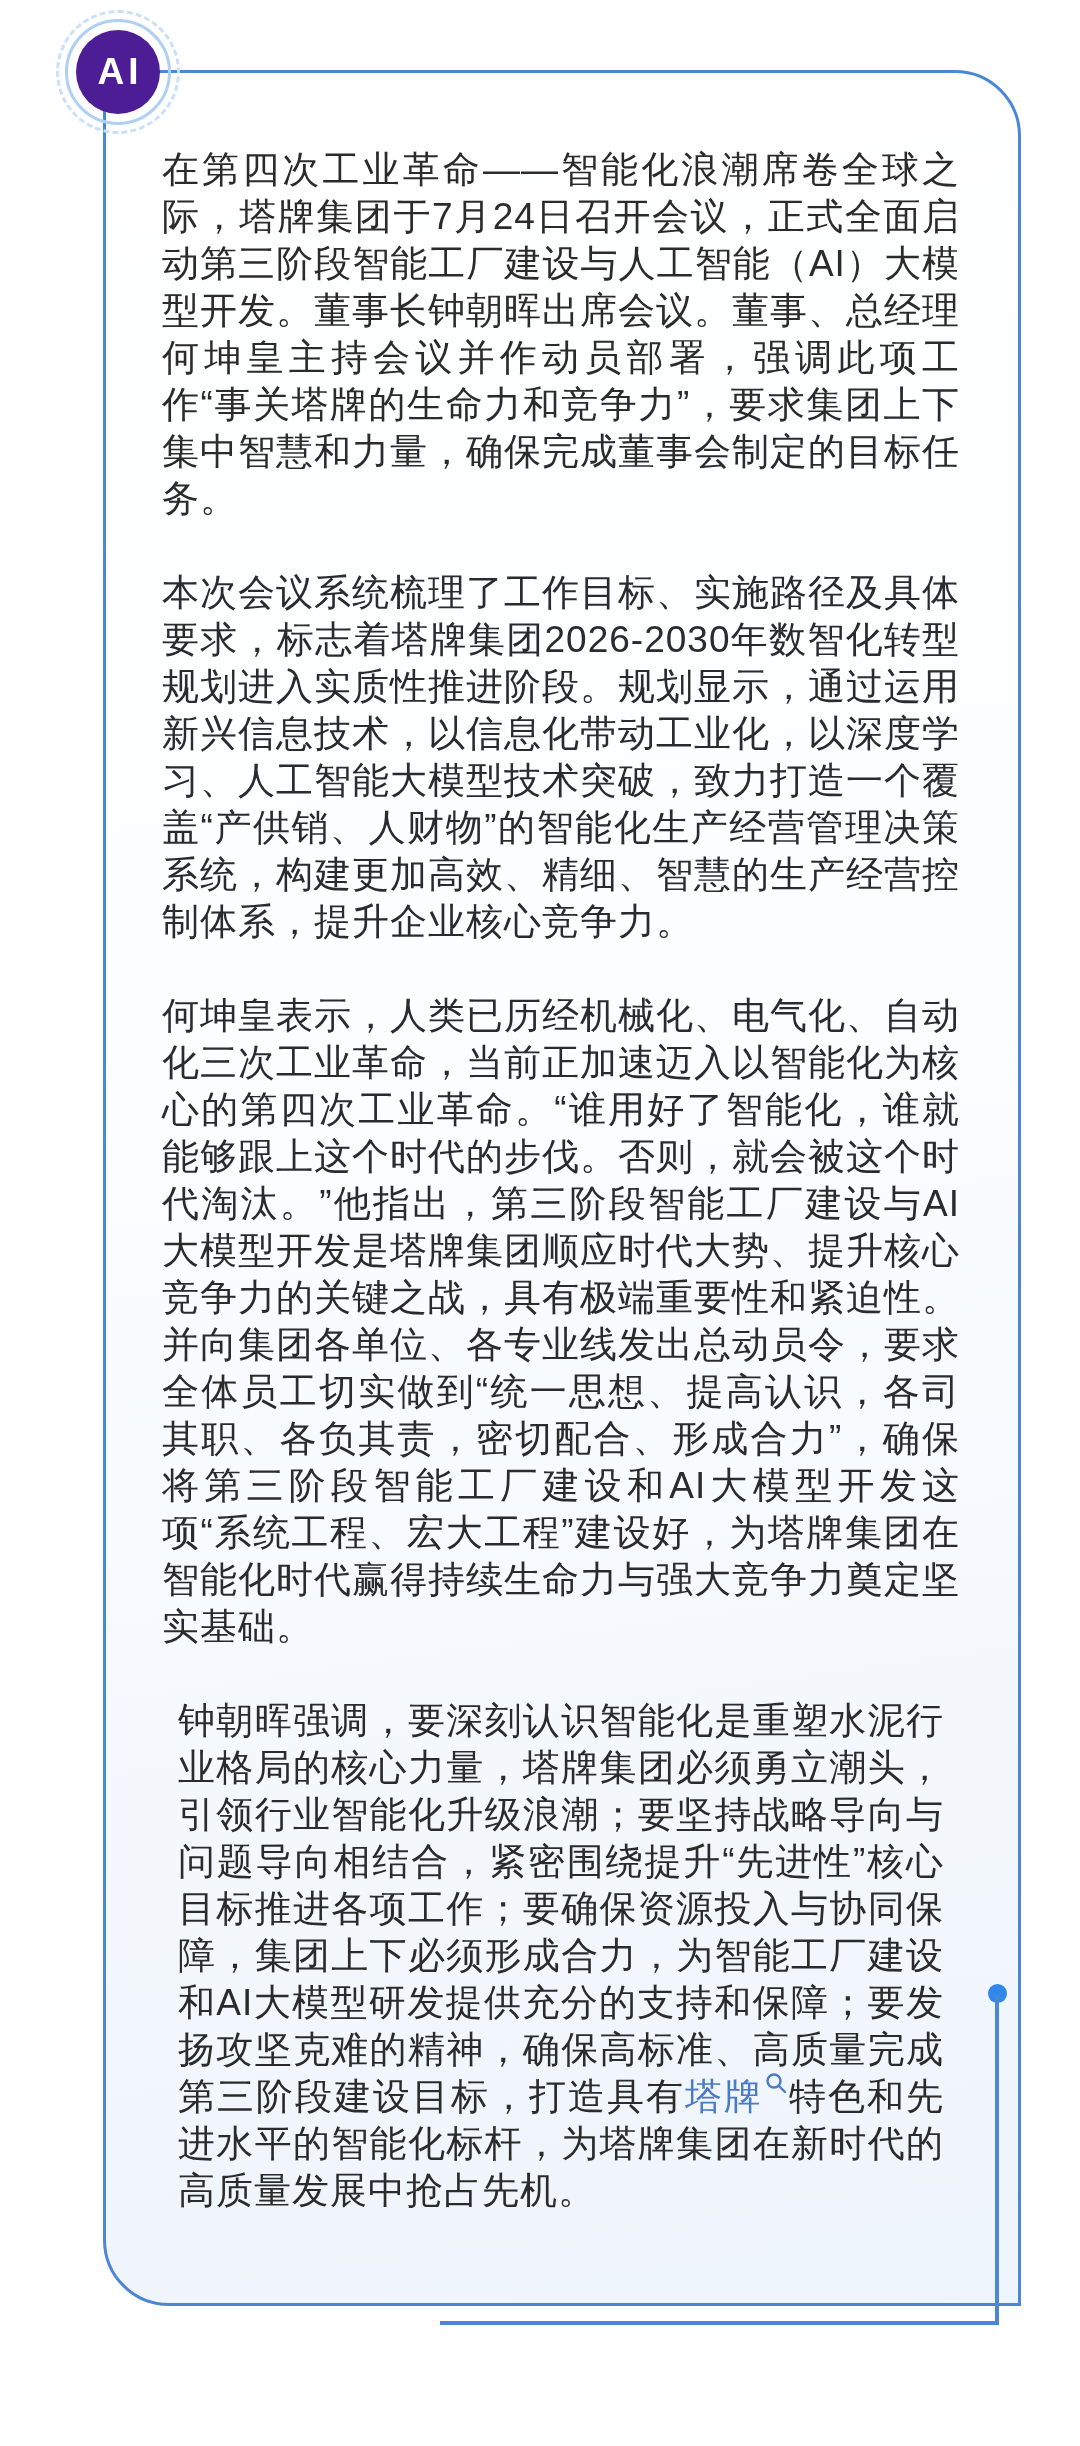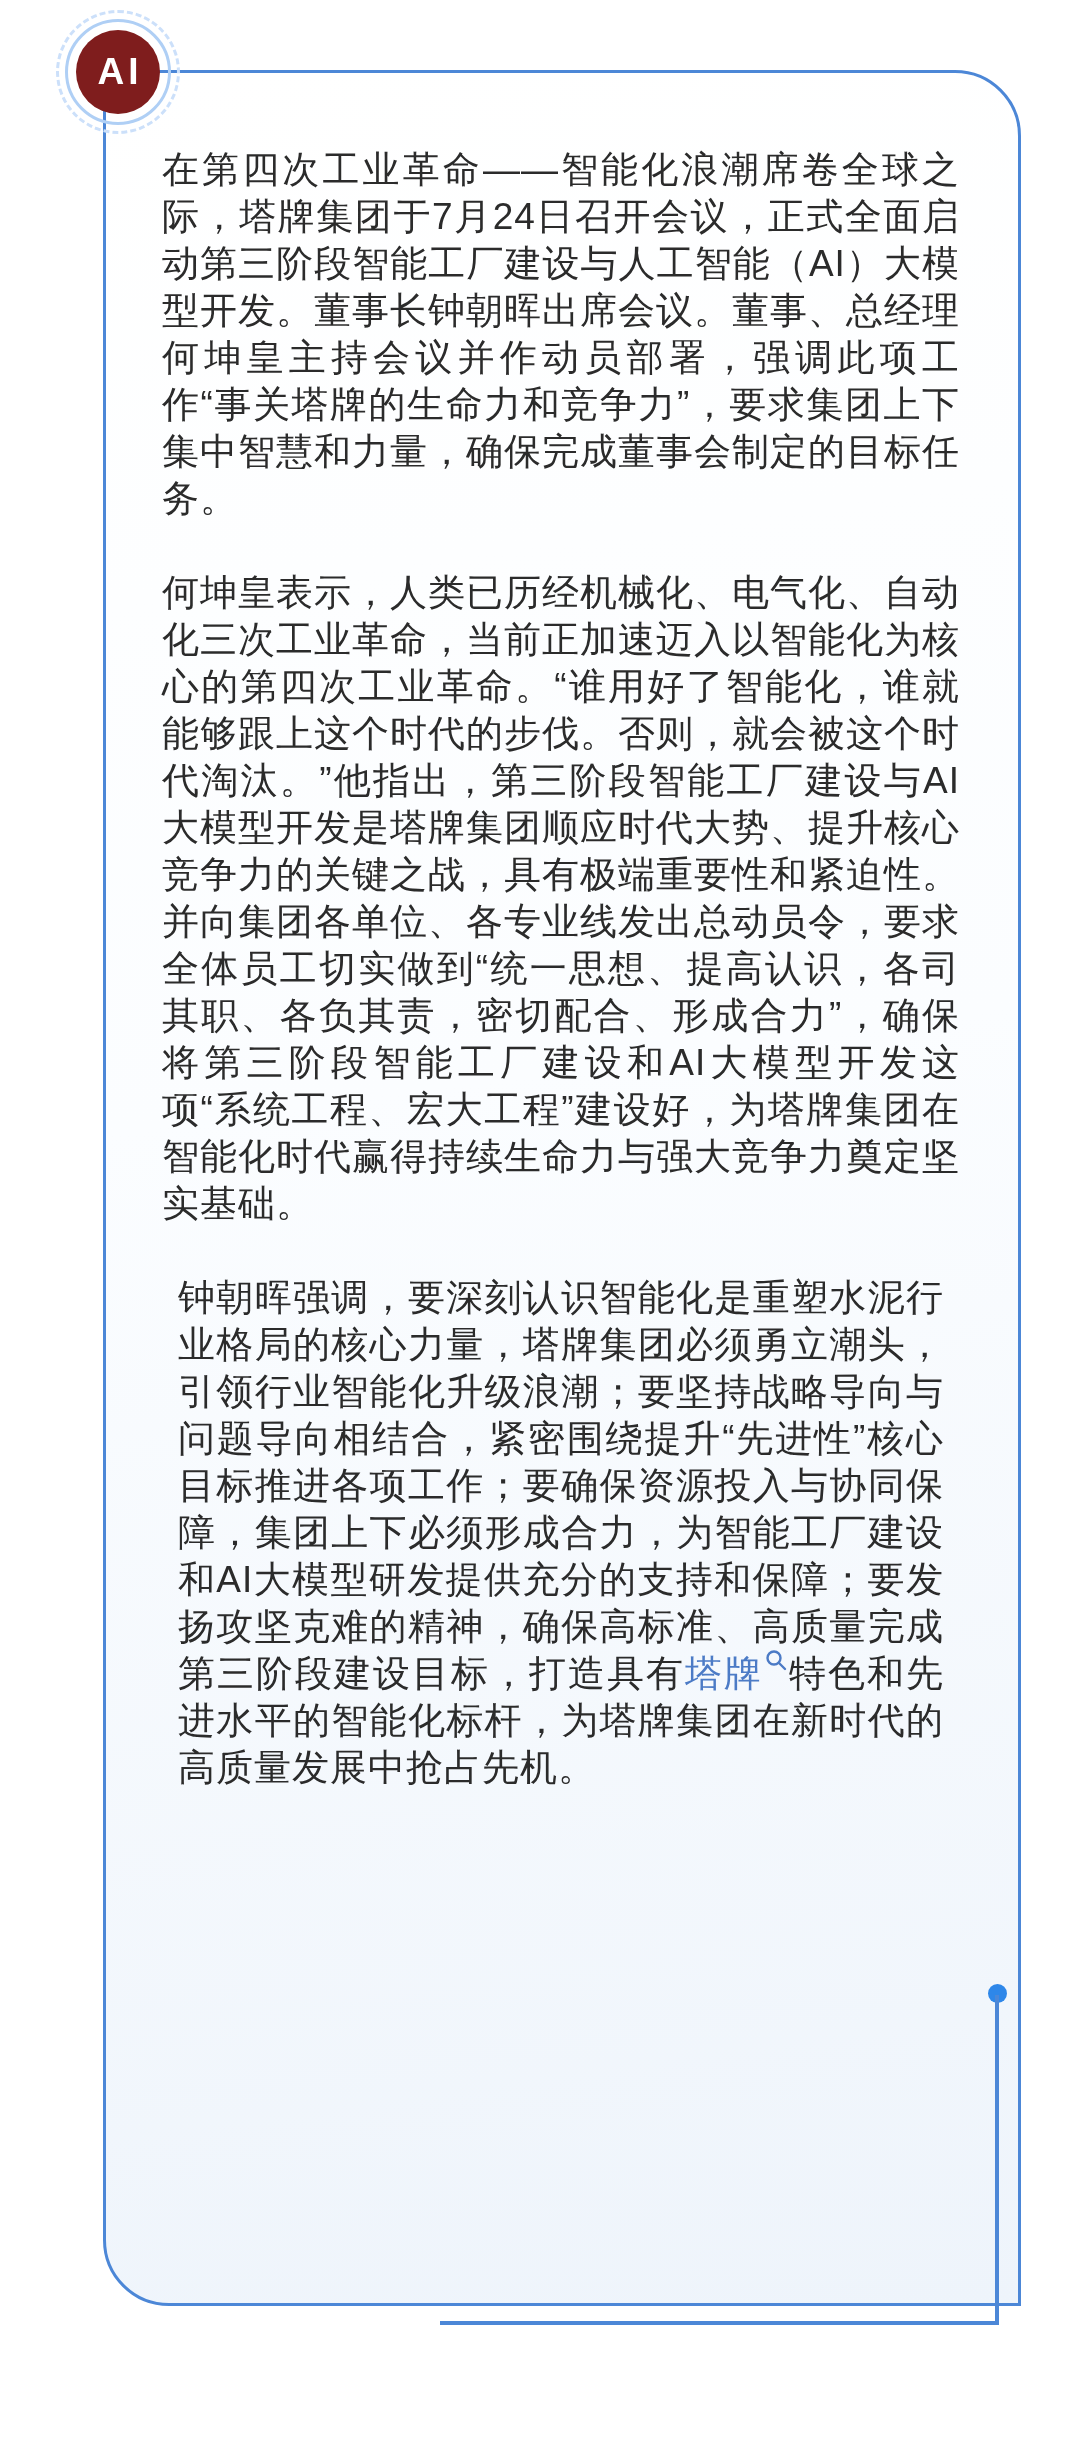--- a/index.html
+++ b/index.html
@@ -61,21 +61,21 @@
     border: 3px dashed #CCE0FA;
     border-radius: 50%;
   }
   .avatar-ring-inner {
     position: absolute; inset: 9px;
     border: 3px solid #AFCFF5;
     border-radius: 50%;
   }
   .avatar-core {
     position: absolute; inset: 20px;
-    background: #7f1d1d;
+    background: #4c1d95;
     border-radius: 50%;
     display: flex; align-items: center; justify-content: center;
     color: #ffffff;
     font-size: 37px;
     font-weight: bold;
     letter-spacing: 4px;
     text-indent: 4px;
   }
 
   
@@ -100,20 +100,21 @@
   }
 </style>
 </head>
 <body>
 
 <div class="page">
 
   <div class="bubble">
     <div class="bubble-content">
       <p>在第四次工业革命——智能化浪潮席卷全球之际，塔牌集团于7月24日召开会议，正式全面启动第三阶段智能工厂建设与人工智能（AI）大模型开发。董事长钟朝晖出席会议。董事、总经理何坤皇主持会议并作动员部署，强调此项工作“事关塔牌的生命力和竞争力”，要求集团上下集中智慧和力量，确保完成董事会制定的目标任务。</p>
+      <p>本次会议系统梳理了工作目标、实施路径及具体要求，标志着塔牌集团2026-2030年数智化转型规划进入实质性推进阶段。规划显示，通过运用新兴信息技术，以信息化带动工业化，以深度学习、人工智能大模型技术突破，致力打造一个覆盖“产供销、人财物”的智能化生产经营管理决策系统，构建更加高效、精细、智慧的生产经营控制体系，提升企业核心竞争力。</p>
       <p>何坤皇表示，人类已历经机械化、电气化、自动化三次工业革命，当前正加速迈入以智能化为核心的第四次工业革命。“谁用好了智能化，谁就能够跟上这个时代的步伐。否则，就会被这个时代淘汰。”他指出，第三阶段智能工厂建设与AI大模型开发是塔牌集团顺应时代大势、提升核心竞争力的关键之战，具有极端重要性和紧迫性。并向集团各单位、各专业线发出总动员令，要求全体员工切实做到“统一思想、提高认识，各司其职、各负其责，密切配合、形成合力”，确保将第三阶段智能工厂建设和AI大模型开发这项“系统工程、宏大工程”建设好，为塔牌集团在智能化时代赢得持续生命力与强大竞争力奠定坚实基础。</p>
       <p class="last"><span>钟朝晖强调，要深刻认识智能化是重塑水泥行业格局的核心力量，塔牌集团必须勇立潮头，引领行业智能化升级浪潮；要坚持战略导向与问题导向相结合，紧密围绕提升“先进性”核心目标推进各项工作；要确保资源投入与协同保障，集团上下必须形成合力，为智能工厂建设和AI大模型研发提供充分的支持和保障；要发扬攻坚克难的精神，确保高标准、高质量完成第三阶段建设目标，打造具有</span><span class="entity-link"><span>塔牌</span><span class="search-glyph"><svg width="24" height="24" viewBox="0 0 24 24">
               <circle cx="10" cy="10" r="6.5" fill="none" stroke="#4C7BC6" stroke-width="2.4"></circle>
               <line x1="15" y1="15" x2="21" y2="21" stroke="#4C7BC6" stroke-width="2.4" stroke-linecap="round"></line>
             </svg></span></span><span>特色和先进水平的智能化标杆，为塔牌集团在新时代的高质量发展中抢占先机。</span></p>
     </div>
   </div>
 
   <div class="avatar">
     <div class="avatar-ring-outer"></div>

